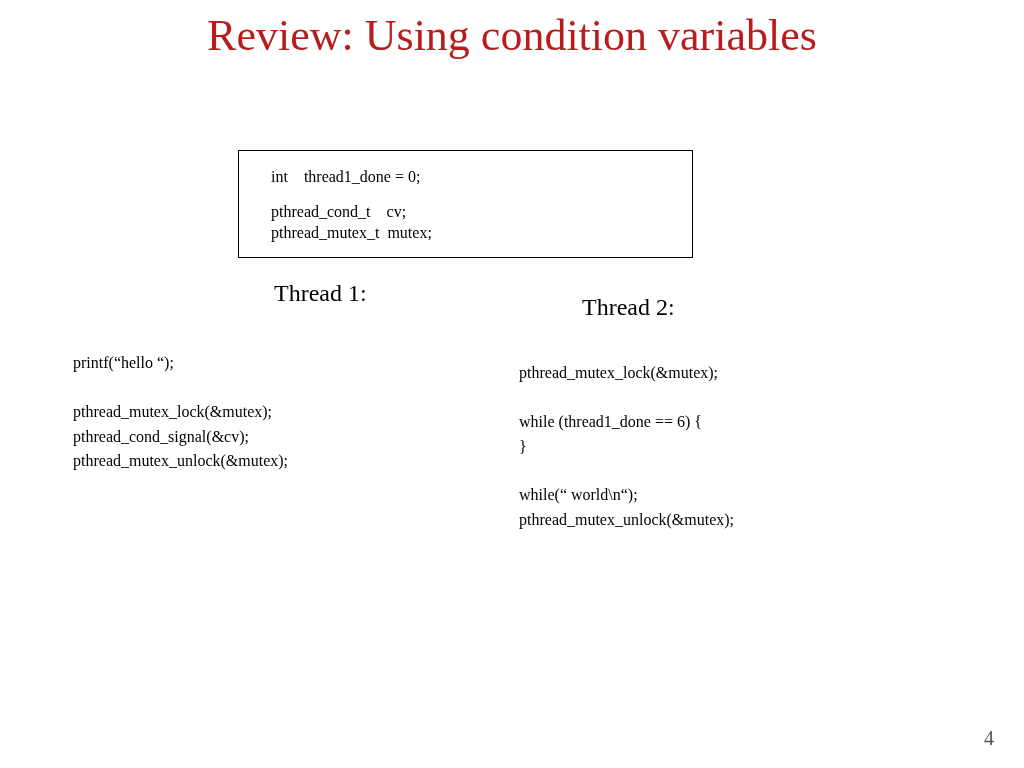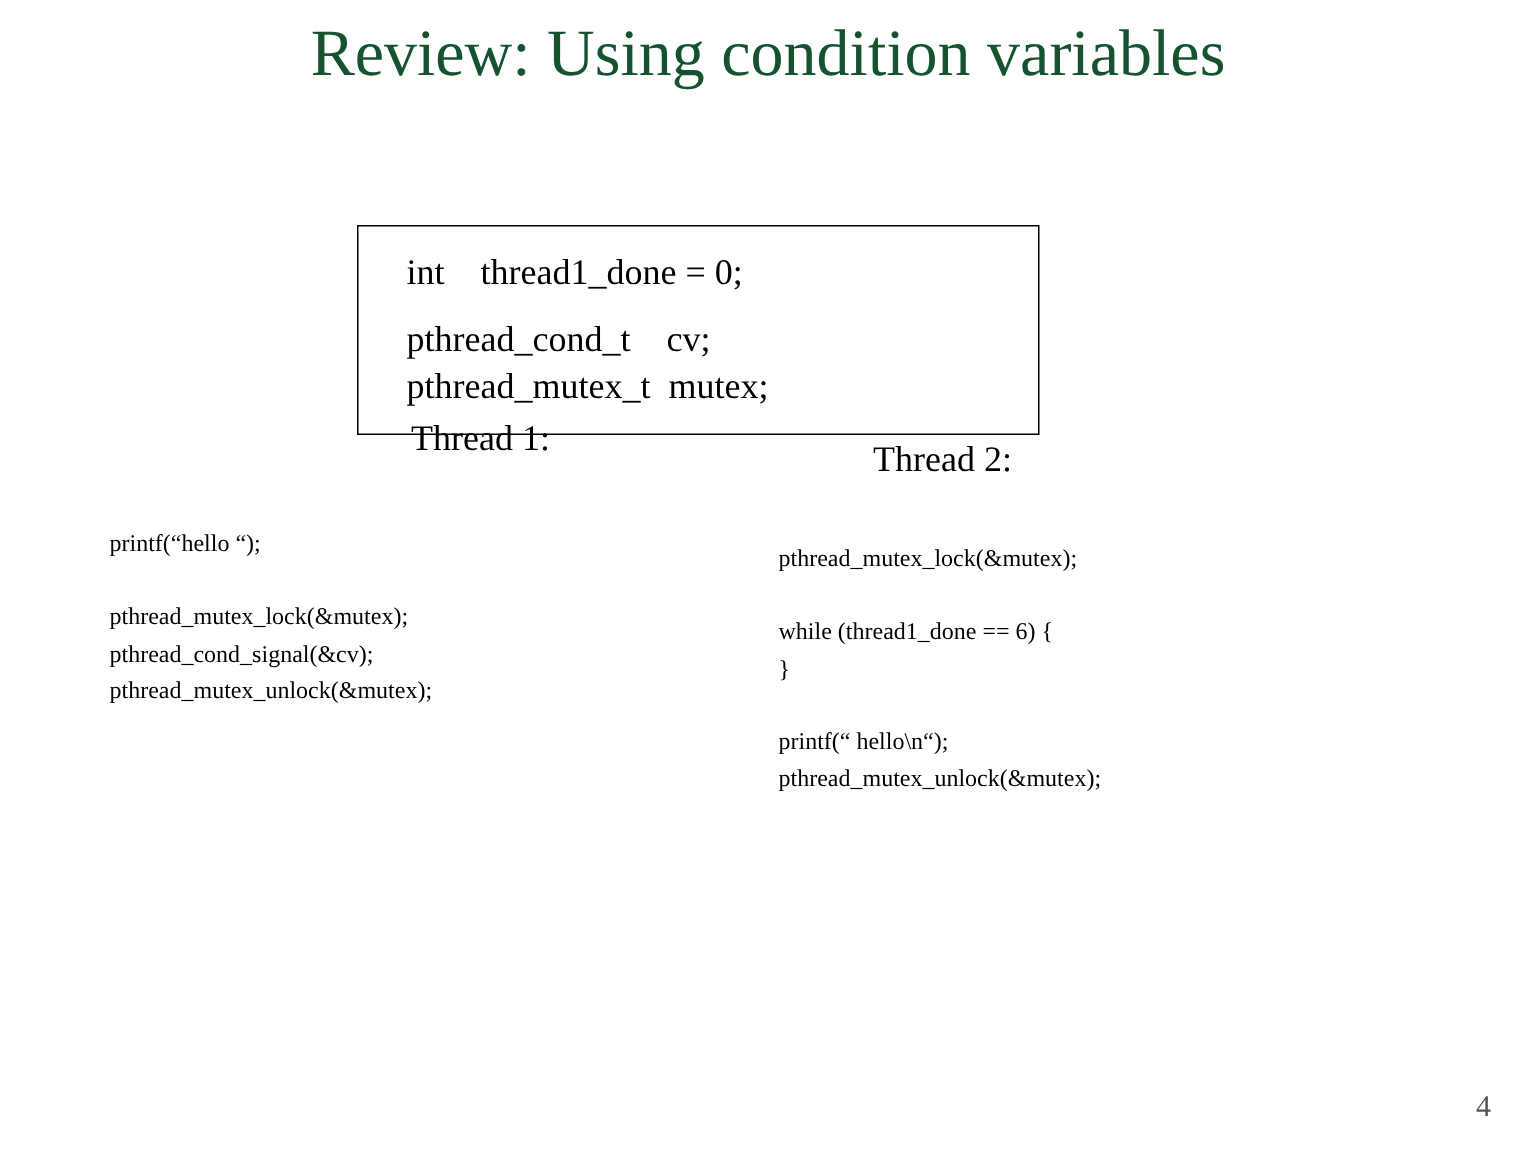--- a/index.html
+++ b/index.html
@@ -9,35 +9,35 @@
     }
     body {
       width: 1024px;
       height: 768px;
       background: white;
       font-family: 'Times New Roman', Times, serif;
       position: relative;
       overflow: hidden;
     }
     .slide-title {
-      color: #14532d;
+      color: #b91c1c;
       font-size: 44px;
       font-weight: normal;
       text-align: center;
       padding-top: 8px;
       line-height: 1.25;
     }
     .declarations-box {
       border: 1.5px solid black;
       position: absolute;
       left: 238px;
       top: 150px;
       width: 455px;
       padding: 16px 32px 14px 32px;
-      font-size: 24px;
+      font-size: 16px;
       line-height: 1.3;
     }
     .decl-line1 {
       margin-bottom: 14px;
     }
     .thread-label {
       font-size: 24px;
       position: absolute;
     }
     .thread1-label {
@@ -99,17 +99,17 @@
   <div>pthread_cond_signal(&amp;cv);</div>
   <div>pthread_mutex_unlock(&amp;mutex);</div>
 </div>
 
 <div class="code-block thread2-code">
   <div>pthread_mutex_lock(&amp;mutex);</div>
   <div class="gap"></div>
   <div>while (thread1_done == 6) {</div>
   <div>}</div>
   <div class="gap"></div>
-  <div>printf(“ hello\n“);</div>
+  <div>while(“ world\n“);</div>
   <div>pthread_mutex_unlock(&amp;mutex);</div>
 </div>
 
 <div class="page-number">4</div>
 
 </body></html>

